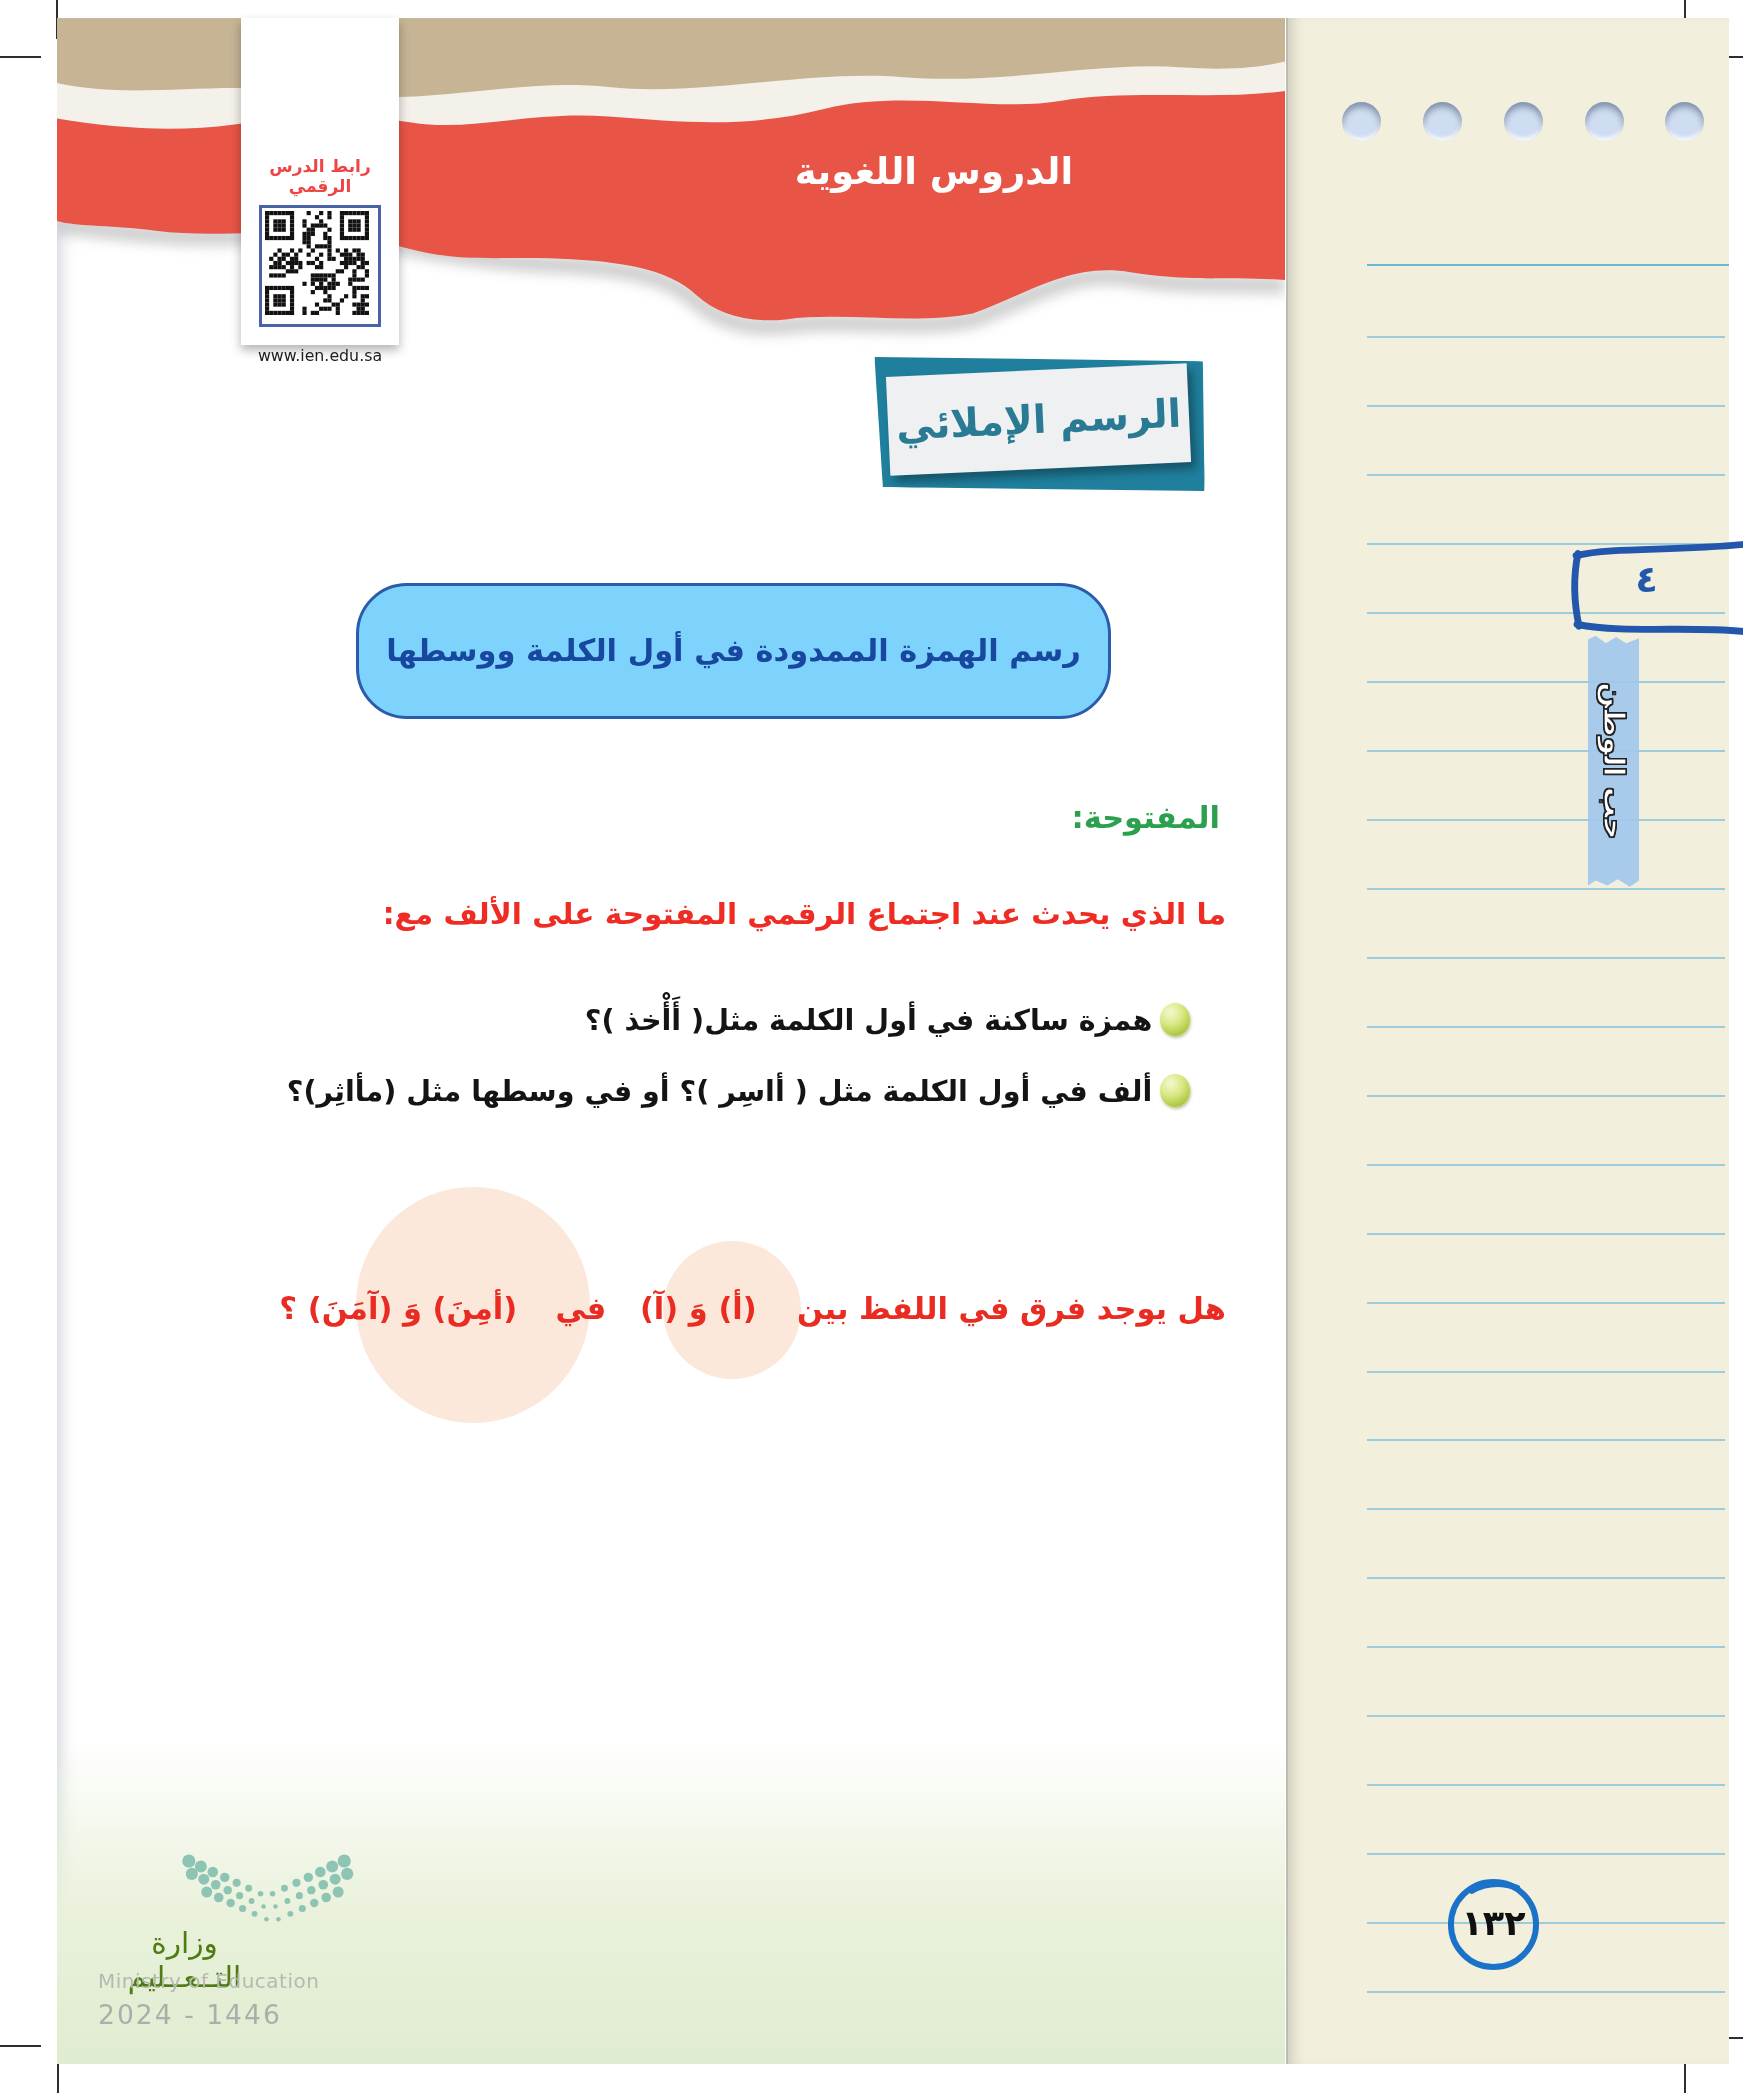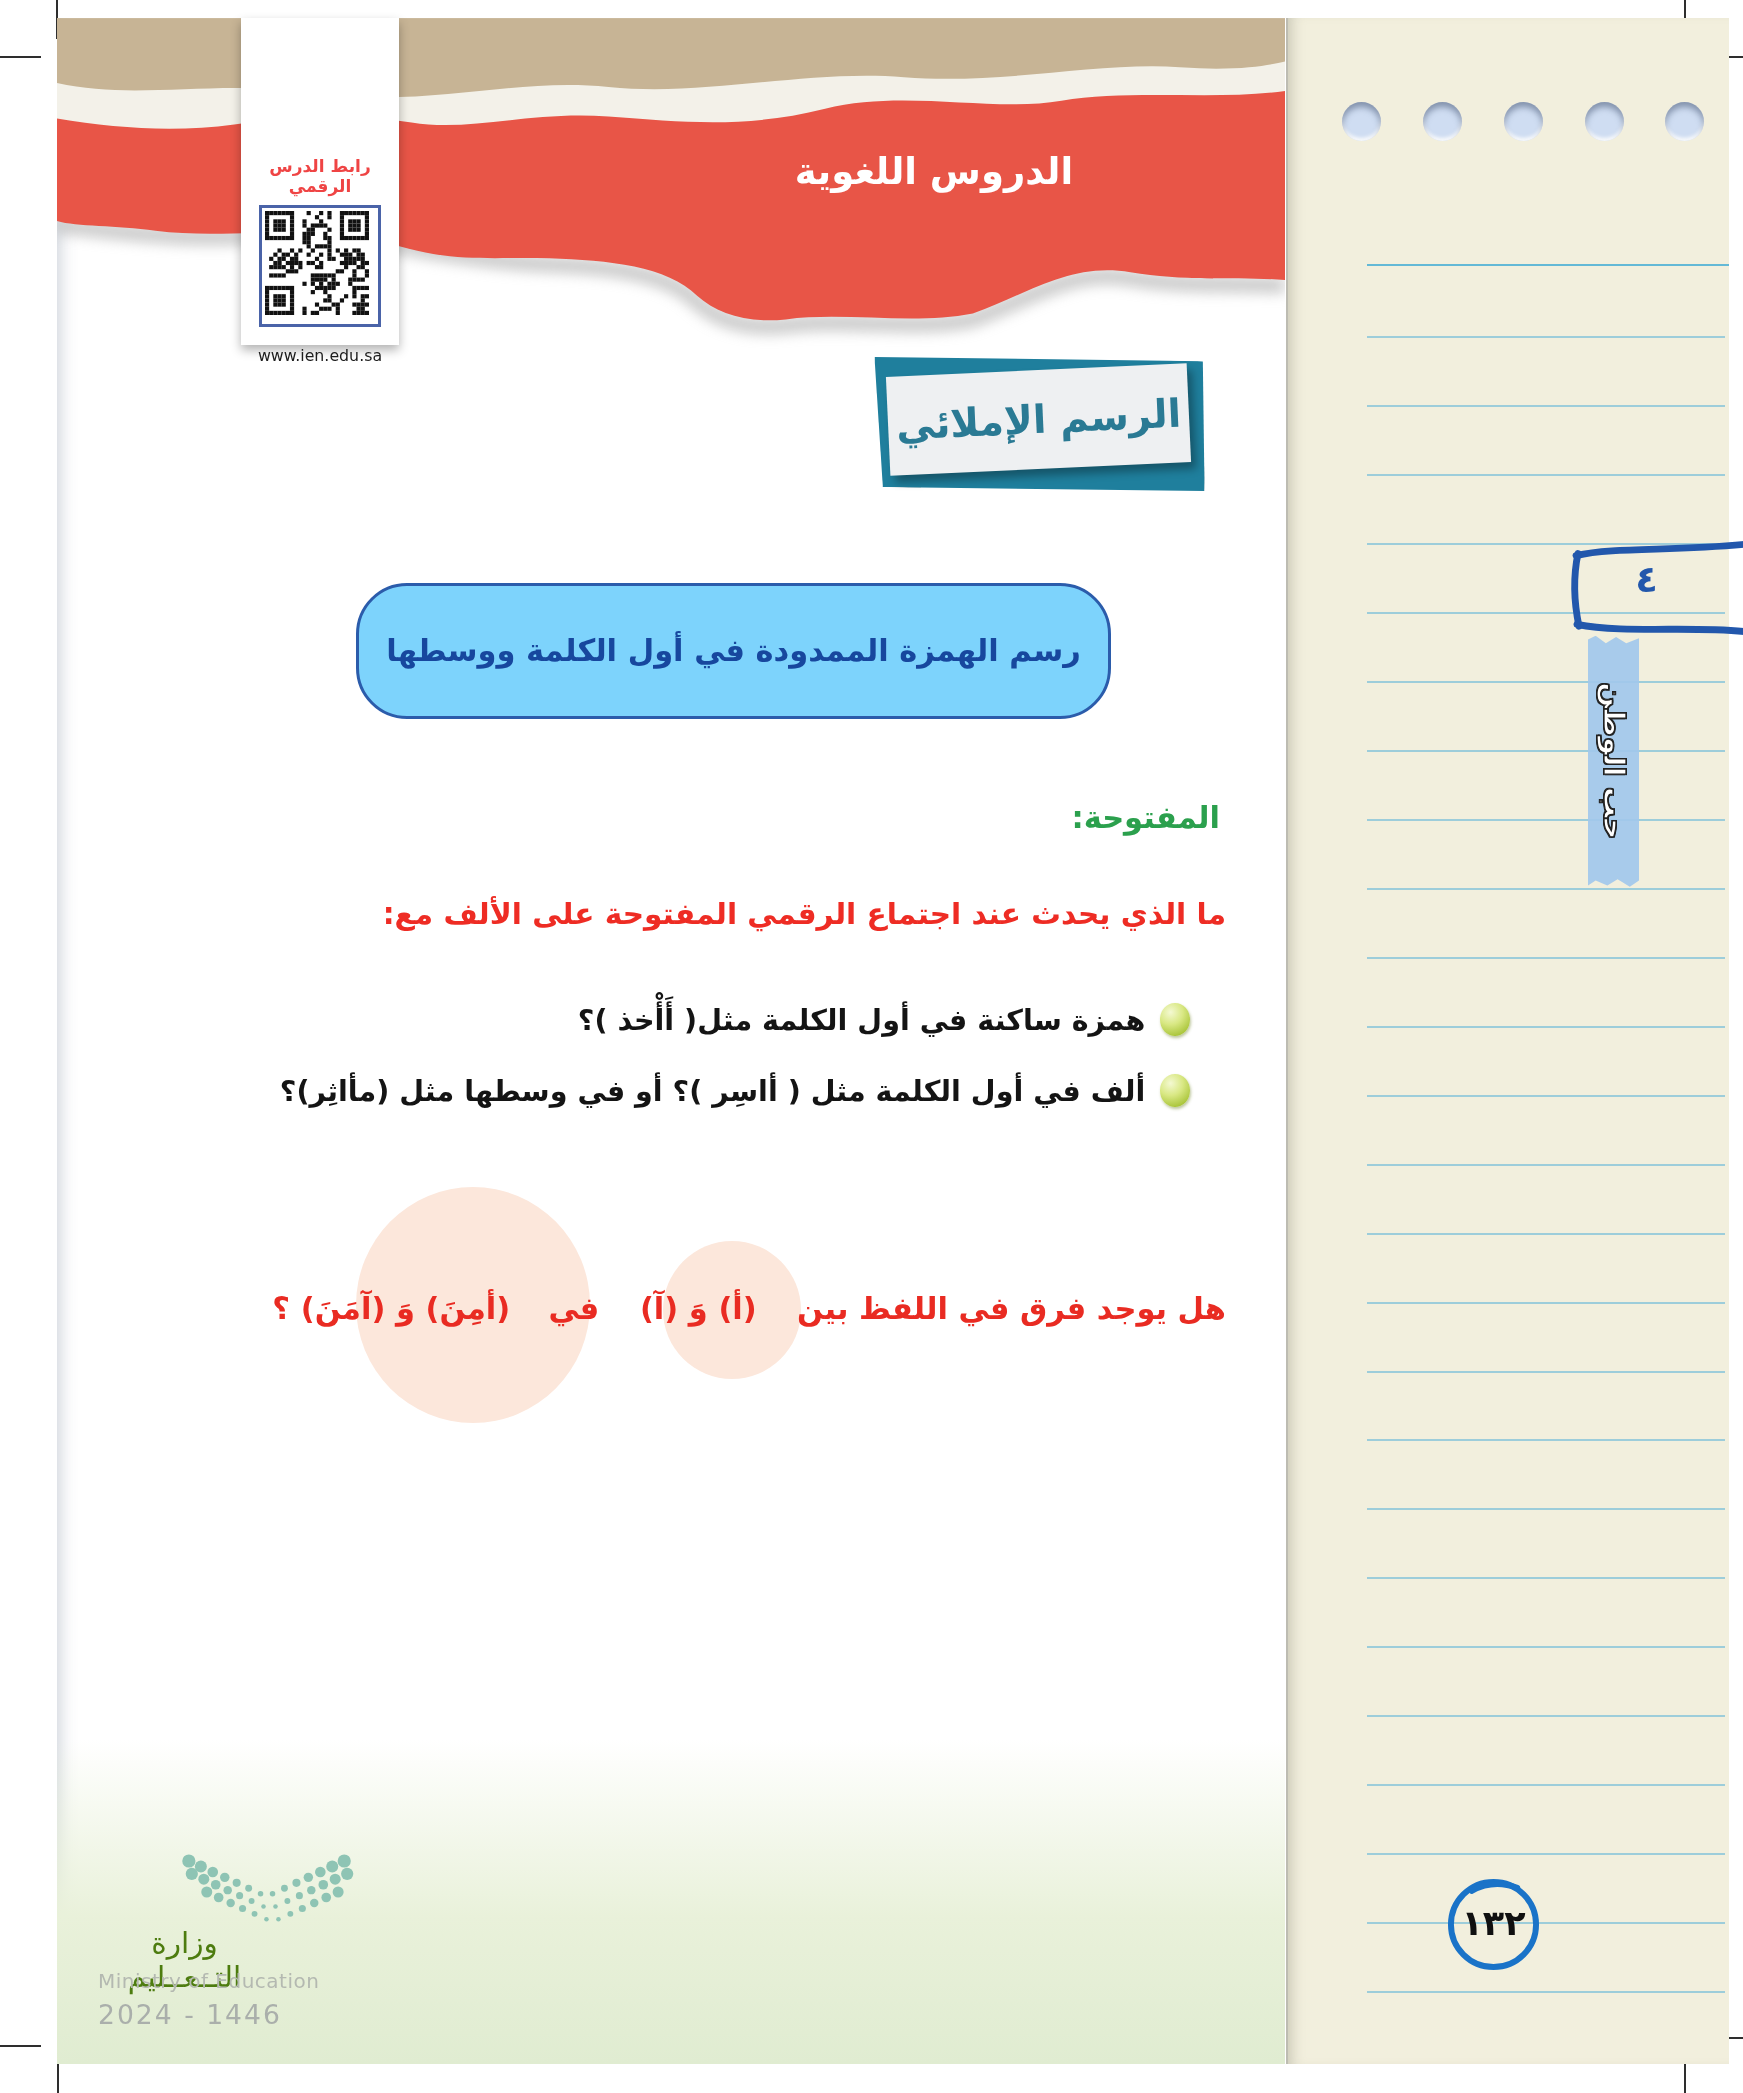--- a/index.html
+++ b/index.html
@@ -40,36 +40,36 @@
 
   
   .lesson-box{position:absolute;left:299px;top:565px;width:749px;height:130px;
     background:#7dd3fc;border:3.9px solid #2b5cab;border-radius:51px;
     display:flex;align-items:center;justify-content:center;
     font-size:30.5px;font-weight:bold;color:#17479e;direction:rtl;}
 
   .prep-heading{position:absolute;right:65px;top:782px;font-size:30.5px;font-weight:bold;color:#2ba04d;direction:rtl;}
   .prep-q{position:absolute;right:59px;top:879px;font-size:29.6px;font-weight:bold;color:#ee2c24;direction:rtl;}
 
-  .bullet-row{position:absolute;right:95px;display:flex;direction:rtl;align-items:center;gap:15px;
+  .bullet-row{position:absolute;right:95px;display:flex;direction:rtl;align-items:center;gap:8px;
     font-size:28.6px;font-weight:bold;color:#141414;}
   .b1{top:985px;}
   .b2{top:1056px;}
   .bullet-dot{width:29.6px;height:32.5px;border-radius:50%;flex:none;
     background:radial-gradient(circle at 35% 28%,#f4f9d2,#d9e884 40%,#abc63c 78%,#93ad2b);
     box-shadow:1px 2px 3px rgba(110,130,40,.45);}
 
   .circle-hl{position:absolute;border-radius:50%;background:#fce7db;z-index:1;}
   .hl-big{left:299px;top:1169px;width:234px;height:236px;}
   .hl-mid{left:606px;top:1223px;width:138px;height:138px;}
   .final-q{position:absolute;right:59px;top:1273px;direction:rtl;z-index:2;
     font-size:30.5px;font-weight:bold;color:#e92b22;white-space:nowrap;}
   .final-q span{display:inline-block;}
   .fq-lead{margin-left:29.6px;}
-  .fq-p1{margin-left:30px;}
+  .fq-p1{margin-left:23px;}
   .fq-mid{margin-left:27.6px;}
 
   
   .logo{position:absolute;left:39px;top:1825px;width:335px;height:207px;}
   .logo-dots{position:absolute;left:85px;top:9.9px;fill:#8ec4b4;}
   .logo-ar{position:absolute;left:2px;top:83px;width:173px;text-align:center;
     font-size:29.6px;color:#4d7c0f;direction:rtl;}
   .logo-en{position:absolute;left:2px;top:126px;font-size:20px;color:#b4b9b1;letter-spacing:0.5px;}
   .logo-yr{position:absolute;left:2px;top:156px;font-size:26.6px;color:#aaafab;letter-spacing:2px;}
 

